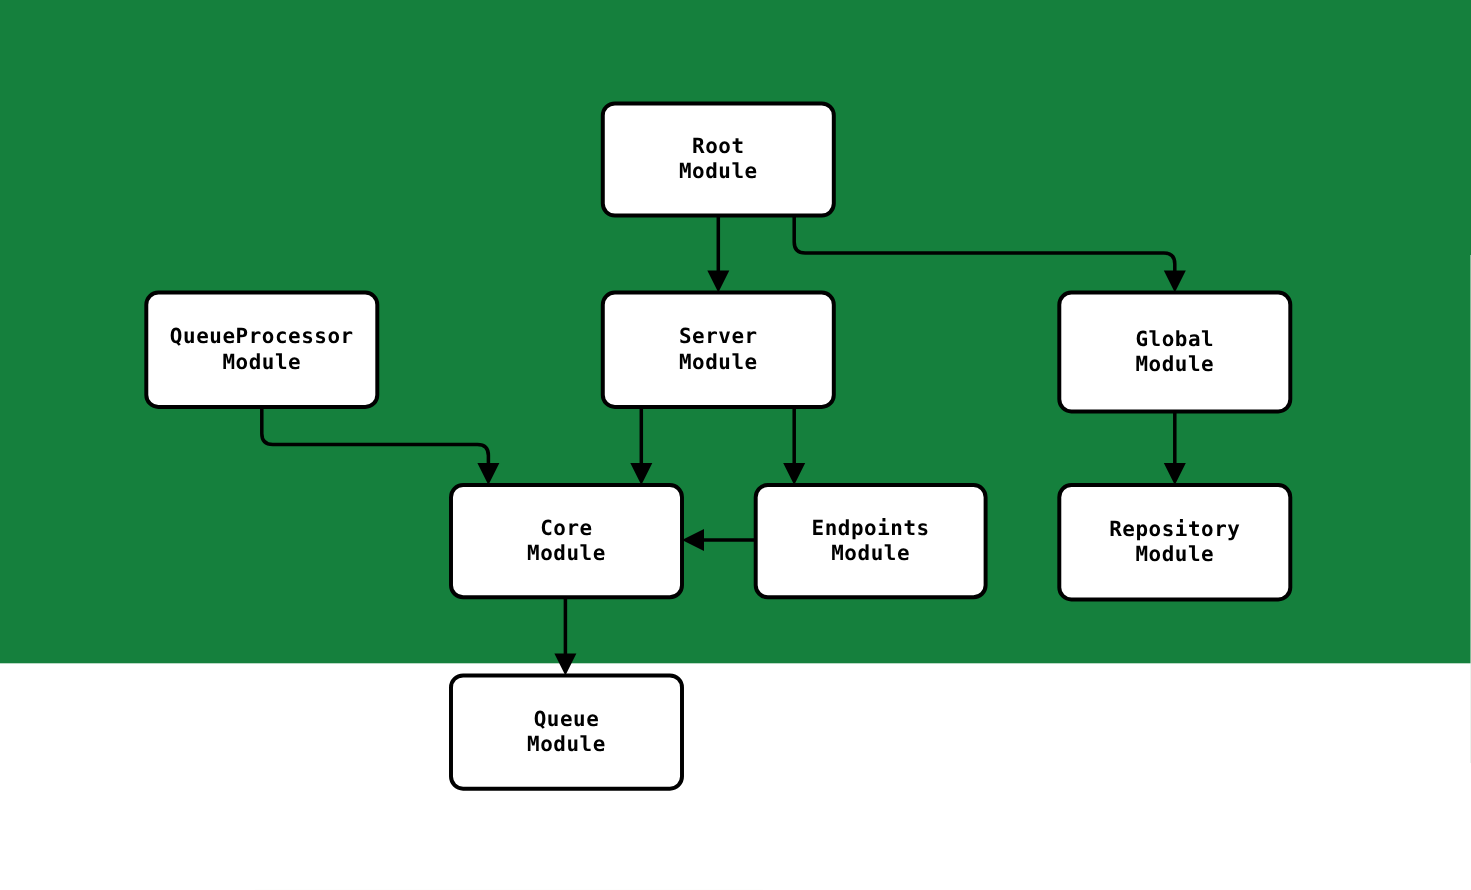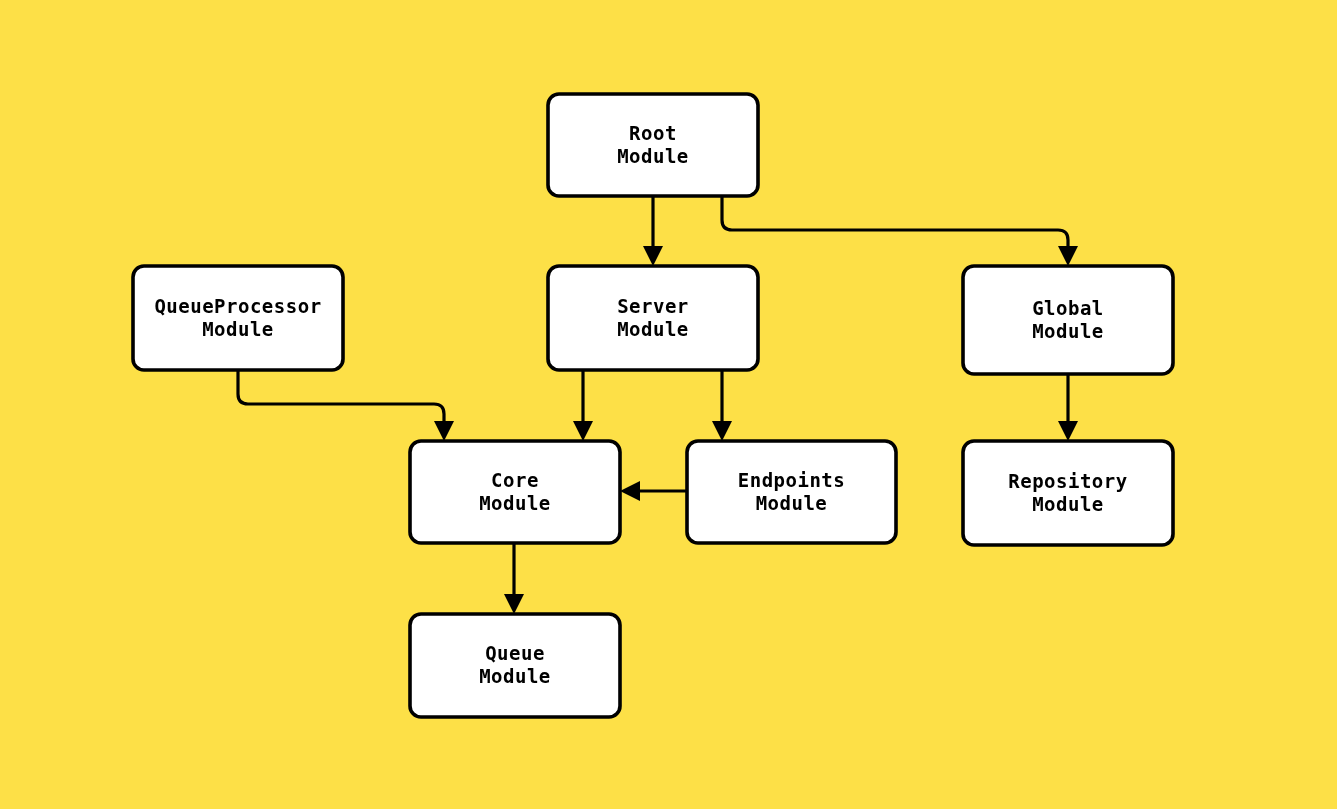--- a/index.html
+++ b/index.html
@@ -10,22 +10,22 @@
   }
   body {
     width: 1337px;
     height: 809px;
     overflow: hidden;
     font-family: "DejaVu Sans Mono", "Liberation Mono", monospace;
   }
   #diagram-root {
     position: relative;
     width: 1337px;
-    height: 809px;
-    background: #fde047;
+    height: 603px;
+    background: #15803d;
   }
   svg#diagram-canvas {
     display: block;
     width: 1337px;
     height: 809px;
   }
   .node-box {
     fill: #ffffff;
     stroke: #000000;
     stroke-width: 3.6;

